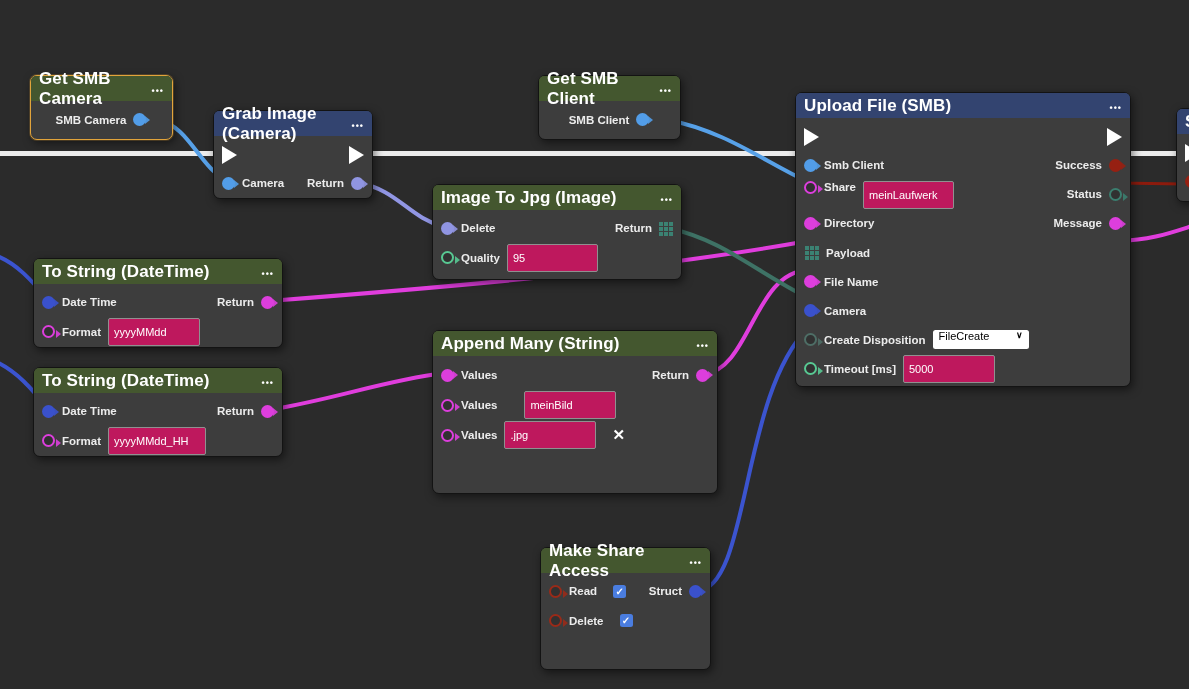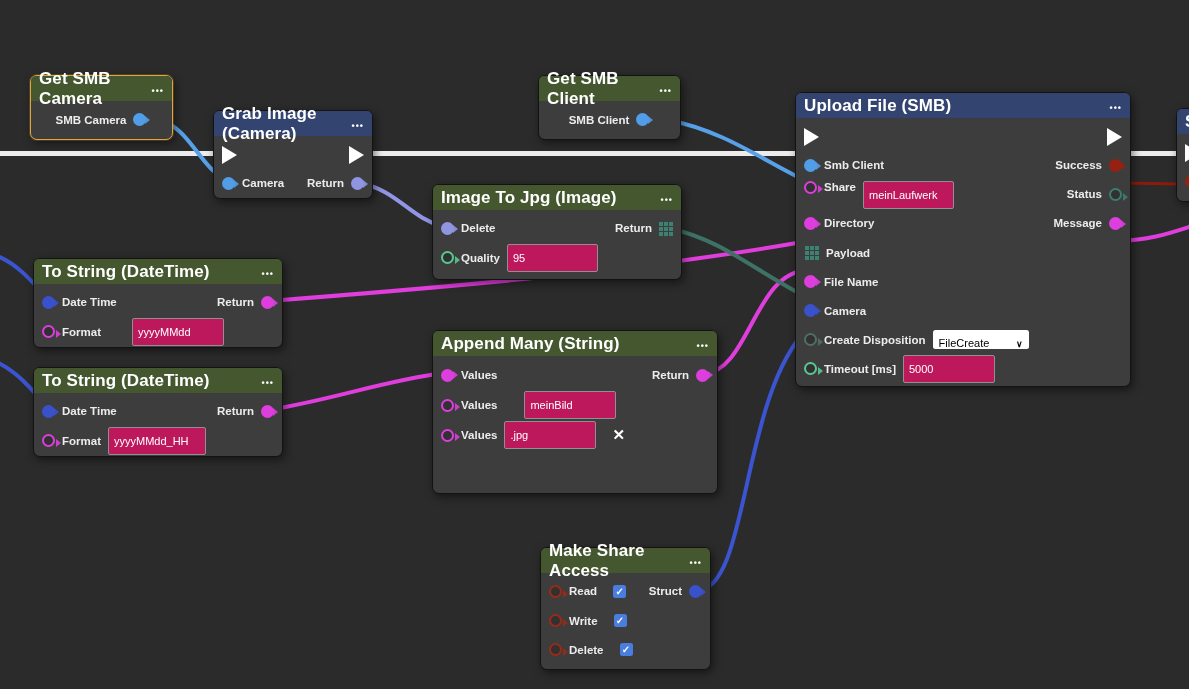--- a/index.html
+++ b/index.html
@@ -59,21 +59,21 @@
   }
   .checkbox{width:13px;height:13px;background:#4a7de0;border-radius:2.5px;margin-left:9px;
     display:flex;align-items:center;justify-content:center;flex:none;}
   .checkbox::before{content:"✓";color:#fff;font-size:10px;font-weight:bold;}
   .xbtn{margin-left:16px;color:#fff;cursor:pointer;}
   .xbtn::before{content:"✕";font-size:15px;font-weight:bold;}
   .addsock{width:17px;height:17px;border:1.7px solid #ececec;border-radius:50%;margin-left:9px;
     display:flex;align-items:center;justify-content:center;flex:none;box-sizing:border-box;}
   .addsock::before{content:"+";color:#ececec;font-size:13px;font-weight:bold;margin-top:-1px;}
   .select{height:19px;background:#fff;border-radius:2.5px;color:#000;font-size:11px;font-weight:normal;
-    display:flex;align-items:flex-end;justify-content:space-between;padding:0 6px;box-sizing:border-box;}
+    display:flex;align-items:flex-start;justify-content:space-between;padding:0 6px;box-sizing:border-box;}
   .select::after{content:"∨";font-size:9px;font-weight:bold;margin-left:8px;}
 </style>
 </head>
 <body>
 
 <svg id="wires" width="1189" height="689">
     <path d="M 0 153.5 L 1189 153.5" stroke="#ececec" stroke-width="5" fill="none" stroke-linecap="round"></path>
     <path d="M 1118 183 L 1183 184" stroke="#8c1b0d" stroke-width="3" fill="none" stroke-linecap="round"></path>
     <path d="M 157 119 C 192 128 198 168 230 182" stroke="#57a1e8" stroke-width="4" fill="none" stroke-linecap="round"></path>
     <path d="M 665 119 C 727 132 758 158 808 182" stroke="#57a1e8" stroke-width="4" fill="none" stroke-linecap="round"></path>
@@ -173,21 +173,21 @@
         <span class="lbl">Date Time</span>
       </div>
       <div class="grp">
         <span class="lbl">Return</span>
         <span class="port mag fill right"></span>
       </div>
     </div>
     <div class="row">
       <span class="port mag ring"></span>
       <span class="lbl">Format</span>
-      <input class="textbox" style="width: 92px; margin-left: 24px;" value="yyyyMMdd">
+      <input class="textbox" style="width: 92px;" value="yyyyMMdd">
     </div>
   </div>
 </div>
 
 <div class="node" style="left:33px;top:367px;width:250px;height:90px;">
   <div class="hdr green">
     <span>To String (DateTime)</span>
     <span class="menu"></span>
   </div>
   <div class="body">
@@ -319,25 +319,20 @@
         <span class="lbl">Read</span>
         <span class="checkbox"></span>
       </div>
       <div class="grp">
         <span class="lbl">Struct</span>
         <span class="port royal fill right"></span>
       </div>
     </div>
     <div class="row">
       <span class="port redr ring"></span>
-      <span class="lbl">Write</span>
-      <span class="checkbox"></span>
-    </div>
-    <div class="row">
-      <span class="port redr ring"></span>
       <span class="lbl">Delete</span>
       <span class="checkbox"></span>
     </div>
   </div>
 </div>
 
 <div class="node" style="left:1176px;top:108px;width:60px;height:94px;">
   <div class="hdr blue" style="border-radius:5px 0 0 0;">
     <span>S</span>
   </div>

